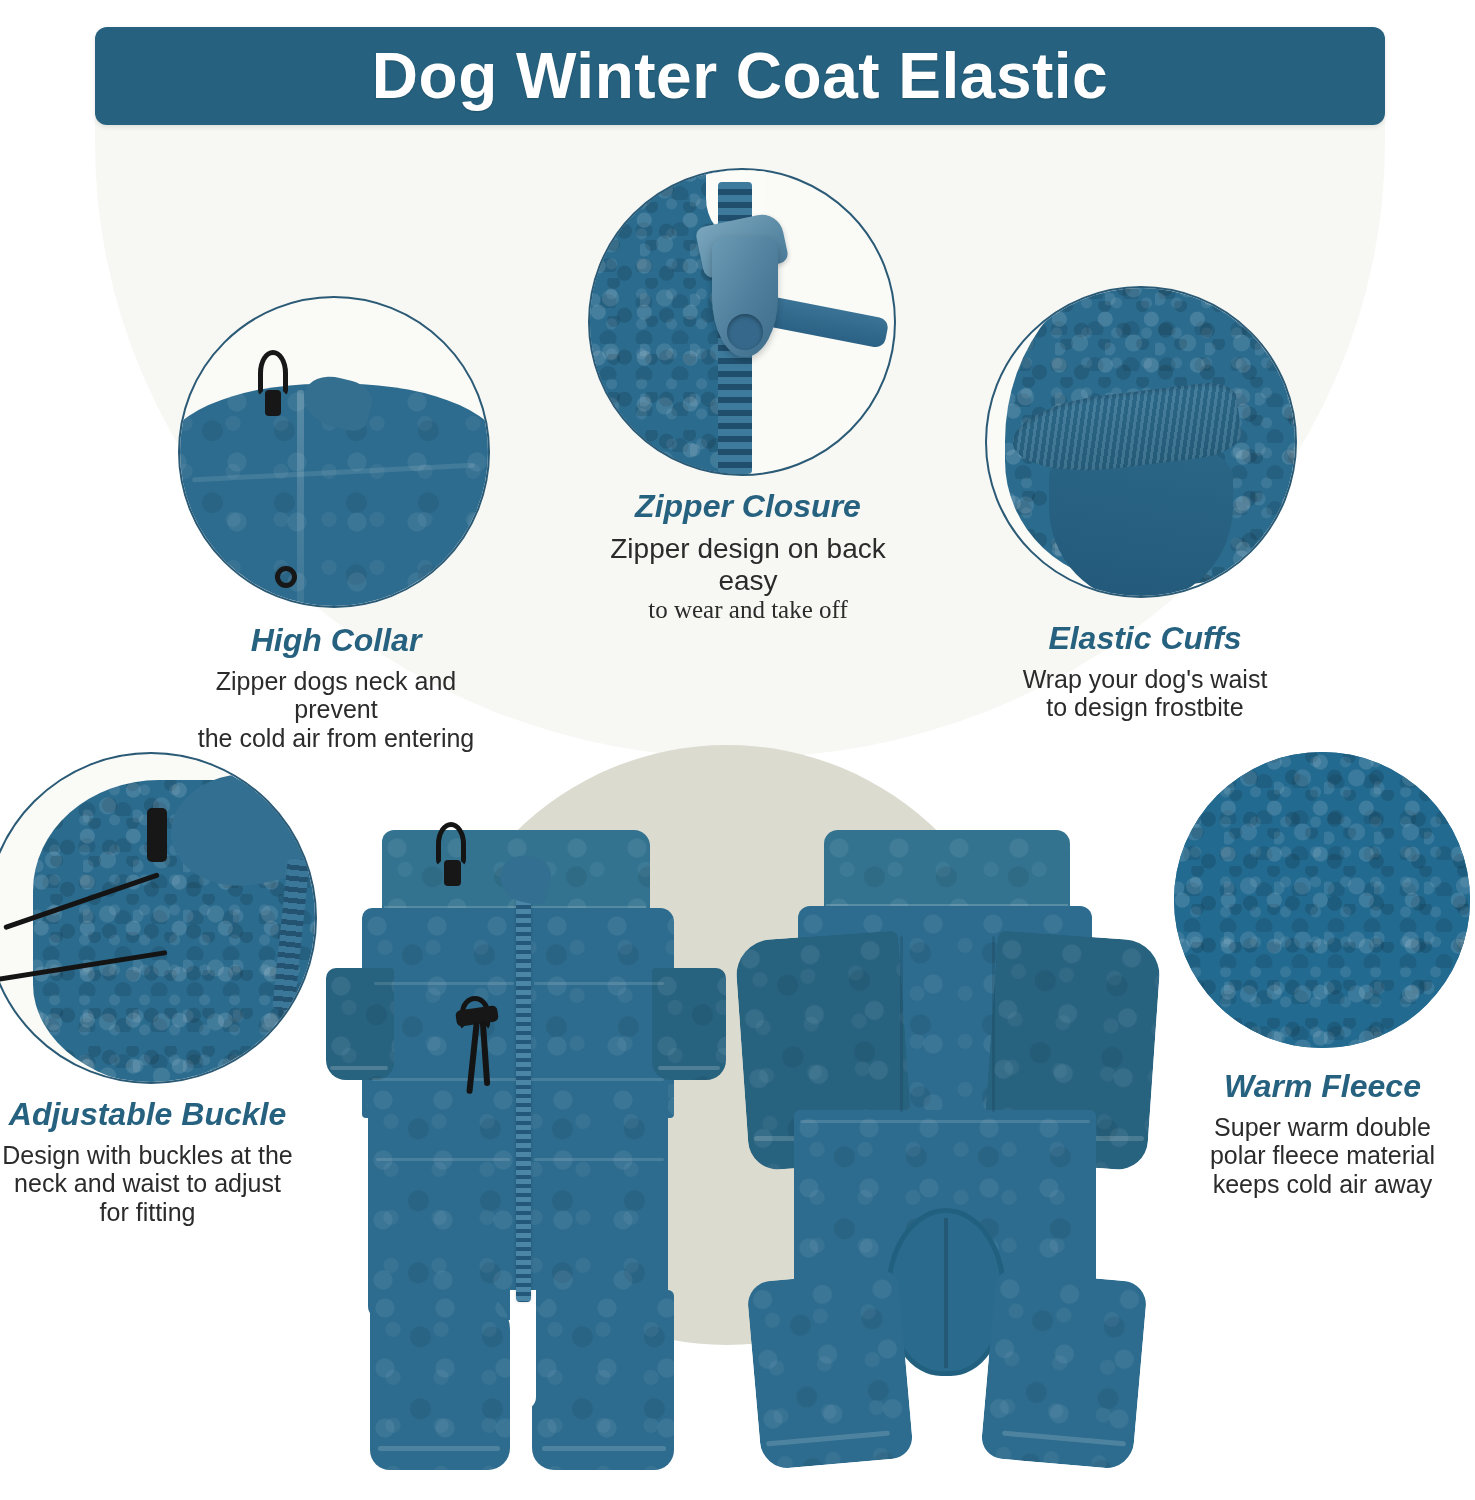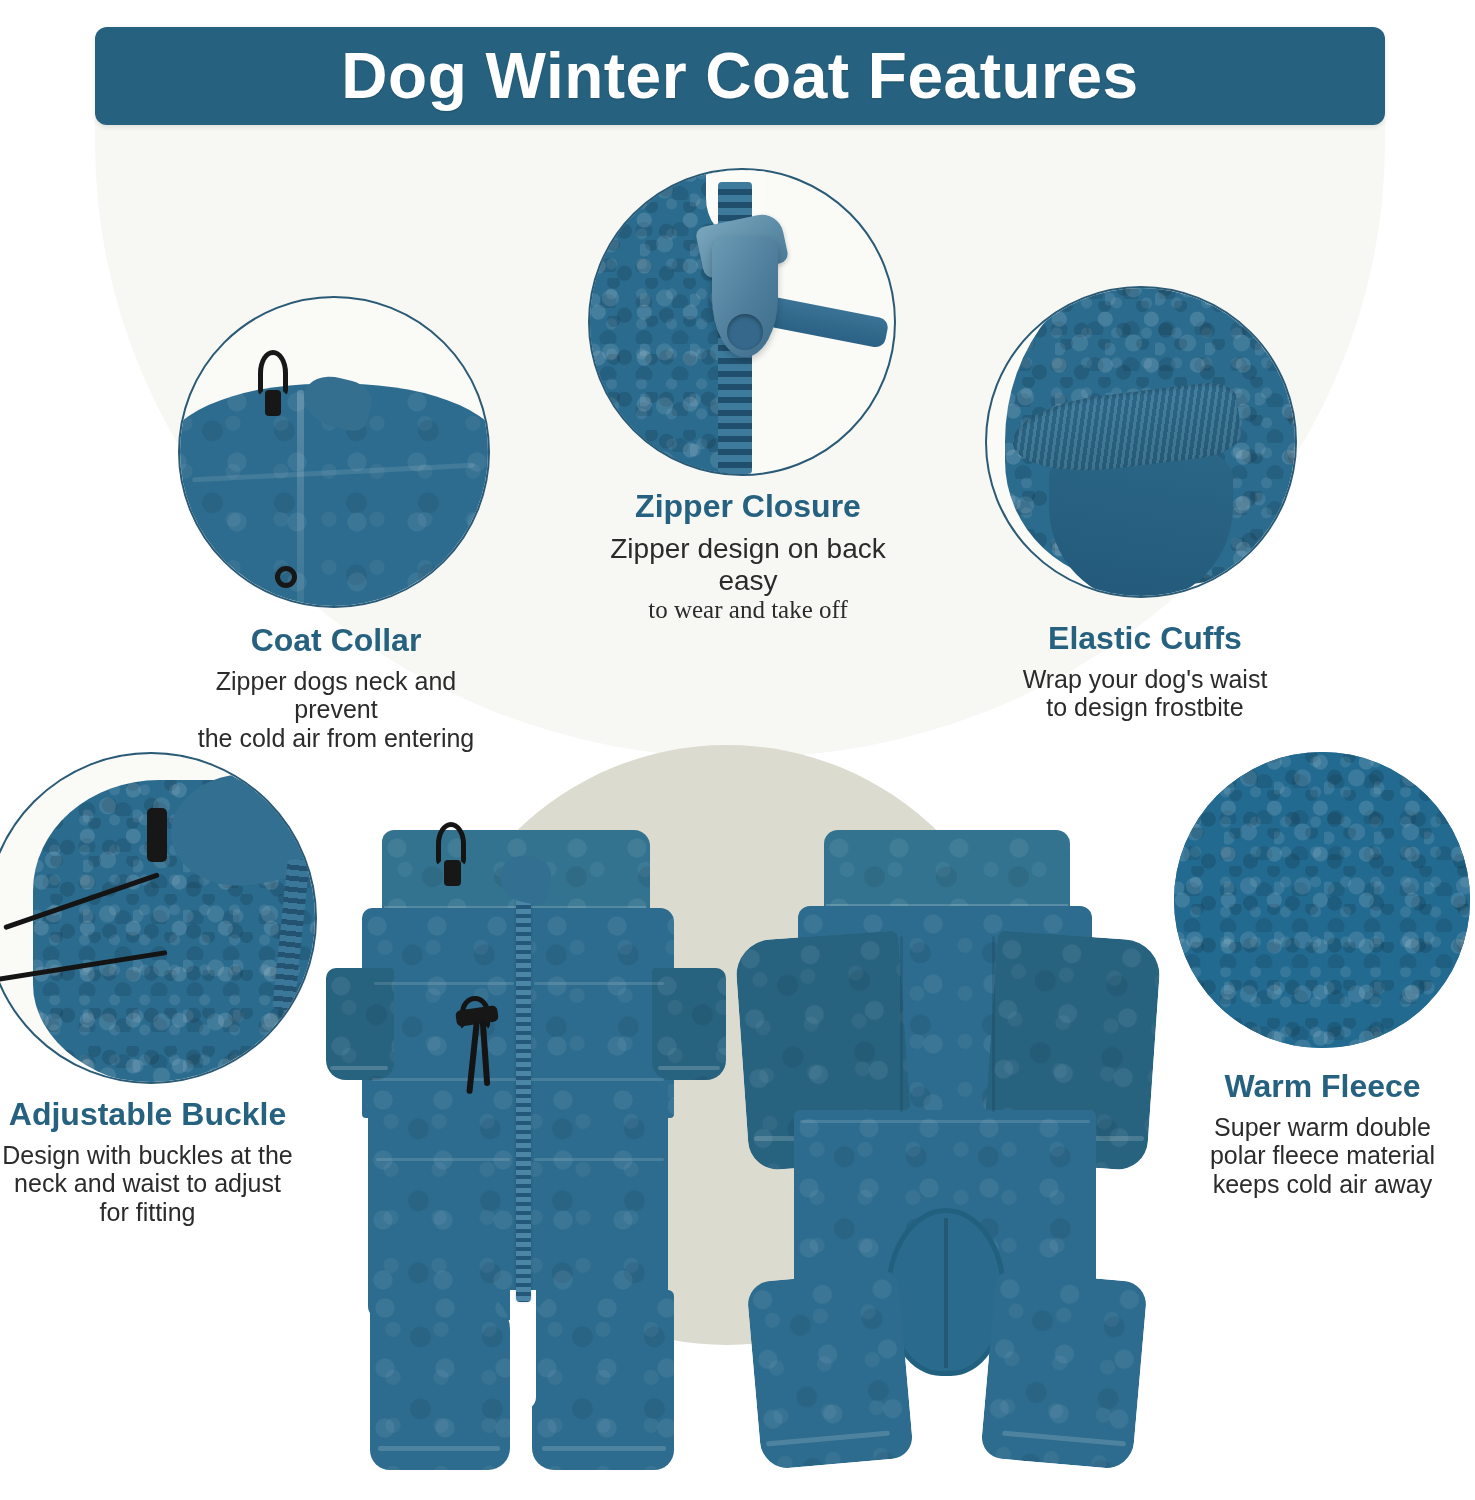--- a/index.html
+++ b/index.html
@@ -56,20 +56,21 @@
     white-space: nowrap;
   }
 
   
   .feature { position: absolute; z-index: 4; }
   .feature-texts { text-align: center; }
   .f-title {
     color: #26627f;
     font-weight: 700;
     line-height: 1.05;
+    font-style: italic;
   }
   .f-desc {
     color: #2b2b2b;
     line-height: 1.14;
     margin-top: 9px;
   }
 
   
   .circle {
     position: relative;
@@ -305,37 +306,37 @@
 </style>
 </head>
 <body>
 
 <div class="page">
 
   <div class="bg-cream-top"></div>
   <div class="bg-cream-circle"></div>
 
   <div class="banner">
-    <div class="banner-title">Dog Winter Coat Features</div>
+    <div class="banner-title">Dog Winter Coat Elastic</div>
   </div>
 
   <div class="feature" style="left:178px; top:296px; width:316px;">
     <div class="circle" style="width:312px; height:312px;">
       <div class="collar-art">
         <div class="collar-body fab"></div>
         <div class="collar-tab"></div>
         <div class="collar-seam"></div>
         <div class="collar-fold"></div>
         <div class="cordloop" style="left:78px; top:52px;"></div>
         <div class="cordlock" style="left:85px; top:92px;"></div>
         <div style="position:absolute;left:95px;top:268px;width:22px;height:22px;border:5px solid #171717;border-radius:50%;"></div>
       </div>
     </div>
     <div class="feature-texts" style="margin-top:16px;">
-      <div class="f-title" style="font-size:32px;">Coat Collar</div>
+      <div class="f-title" style="font-size:32px;">High Collar</div>
       <div class="f-desc" style="font-size:25px;">Zipper dogs neck and prevent</div>
       <div class="f-desc" style="font-size:25px; margin-top:0;">the cold air from entering</div>
     </div>
   </div>
 
   <div class="feature" style="left:588px; top:168px; width:320px;">
     <div class="circle" style="width:308px; height:308px;">
       <div class="zip-art">
         <div class="zip-panel-l fleece texture"></div>
         <div class="zip-panel-r fleece texture"></div>

